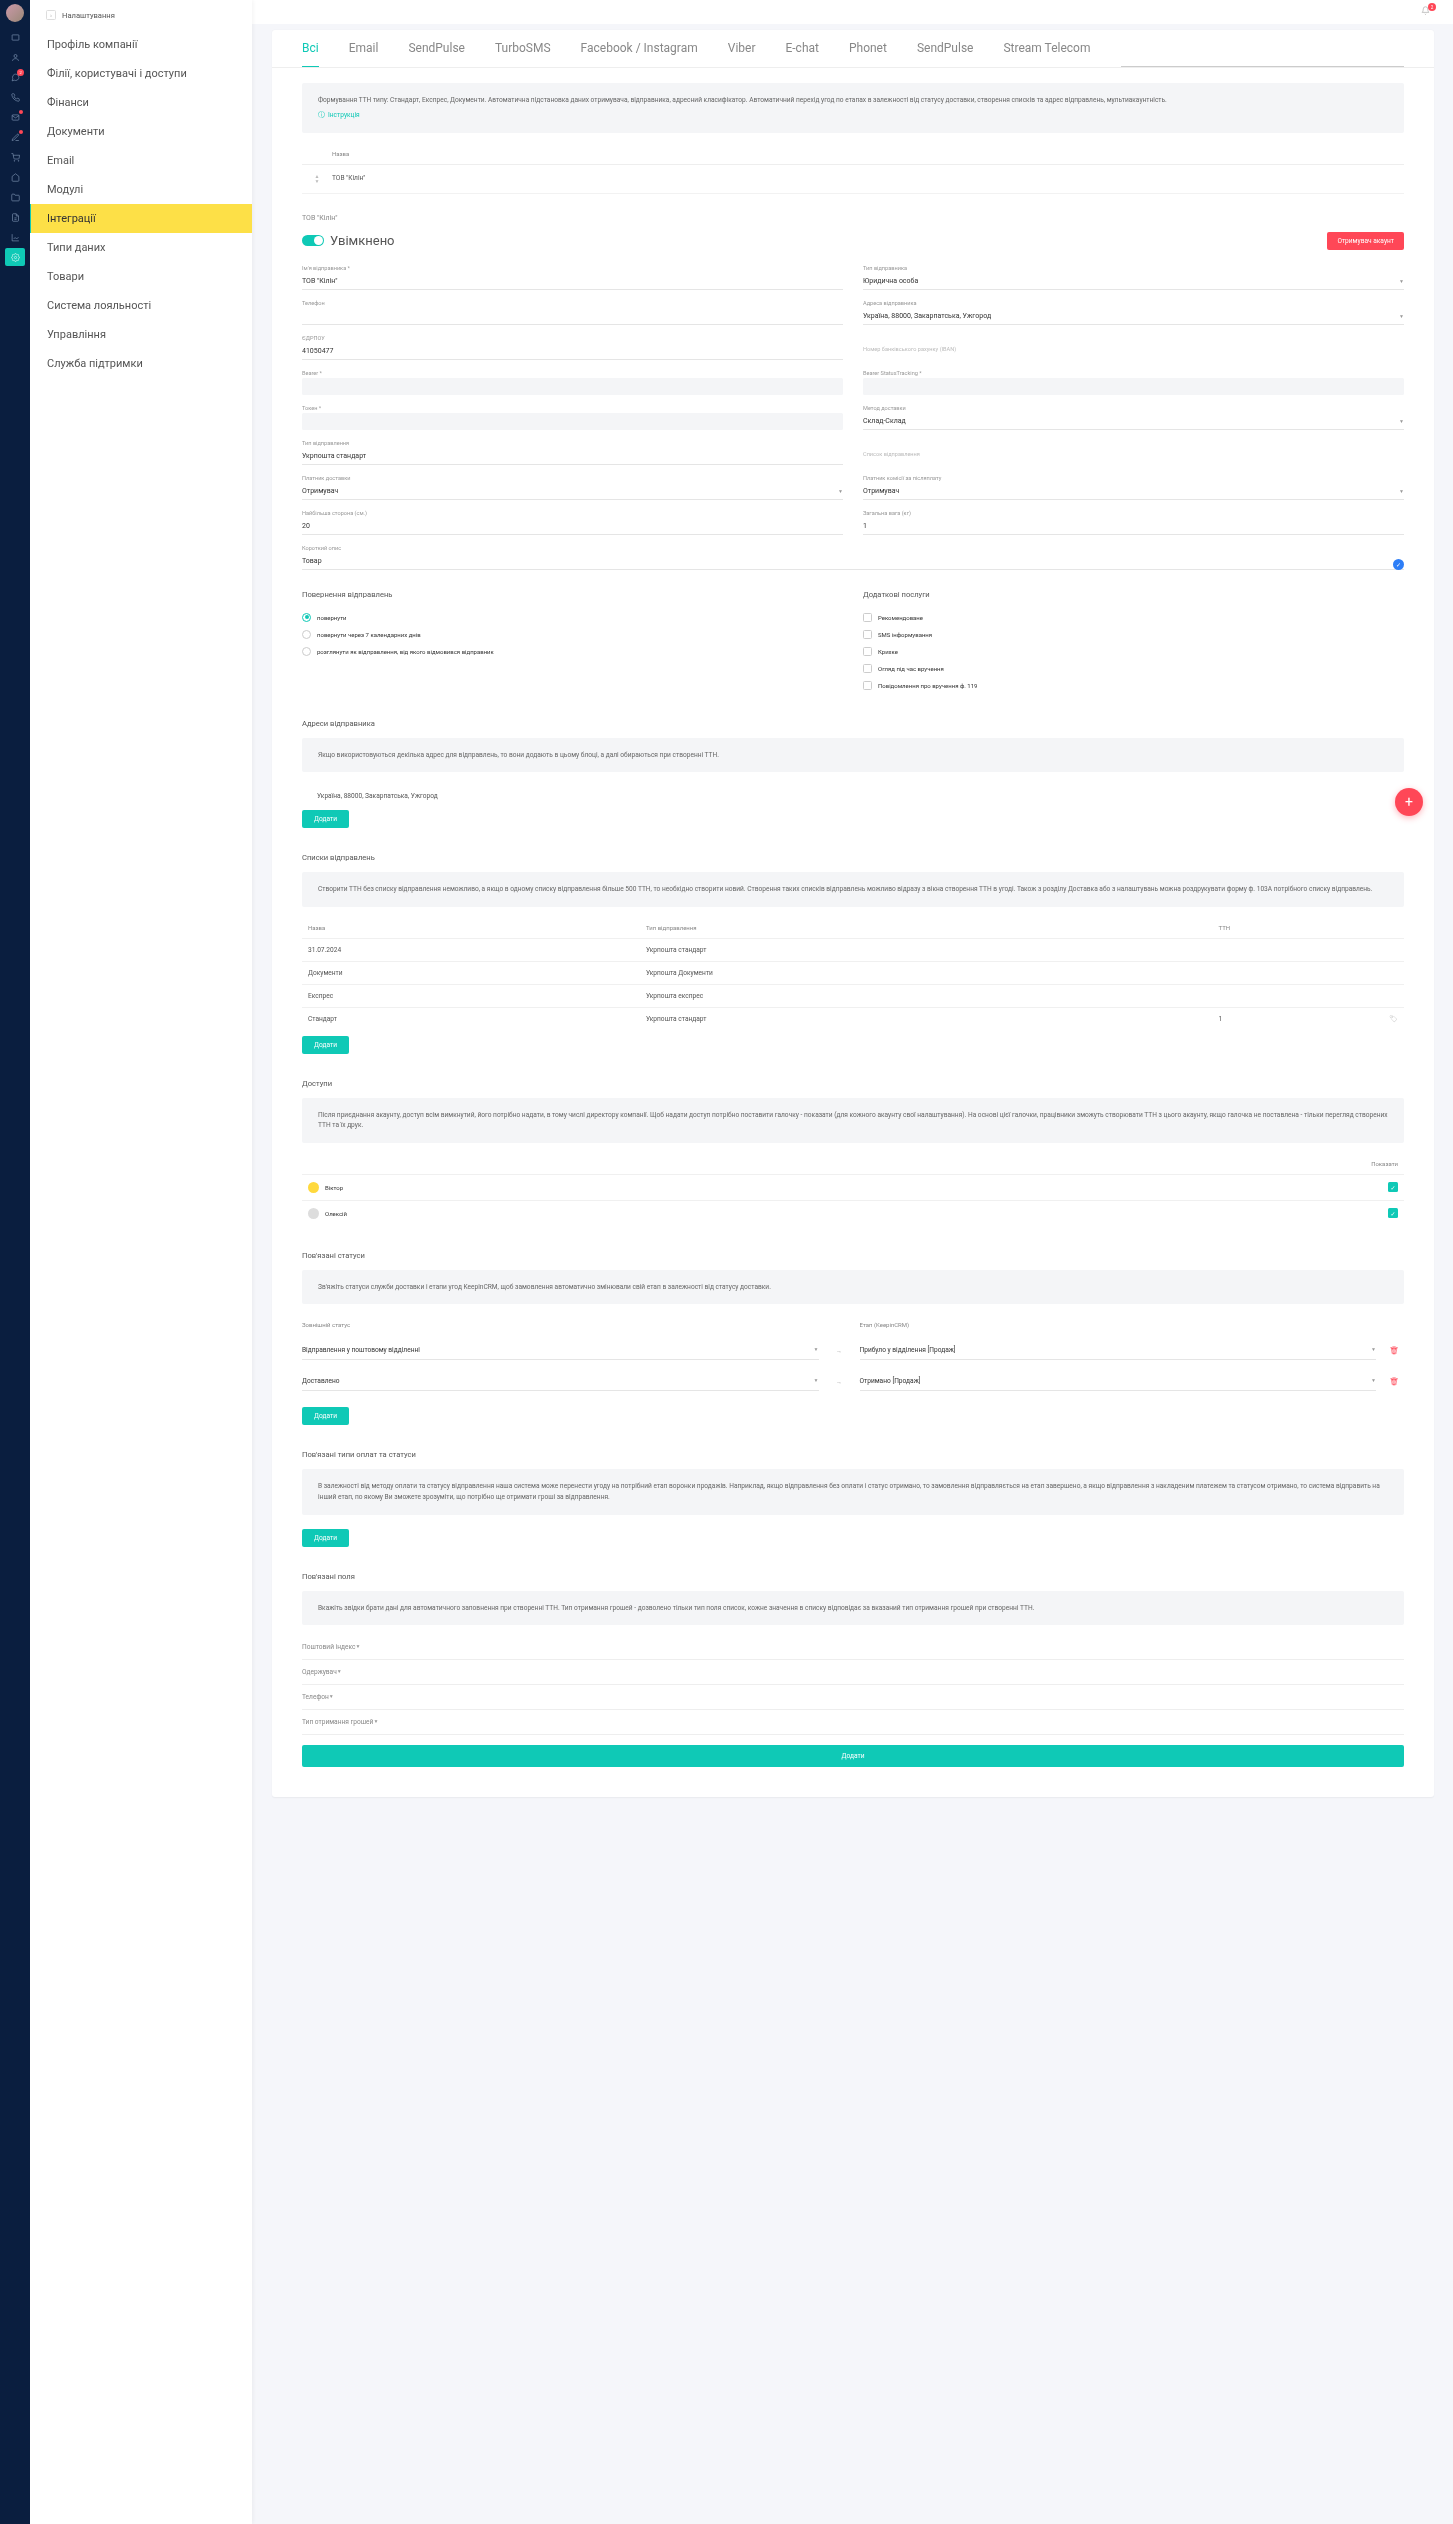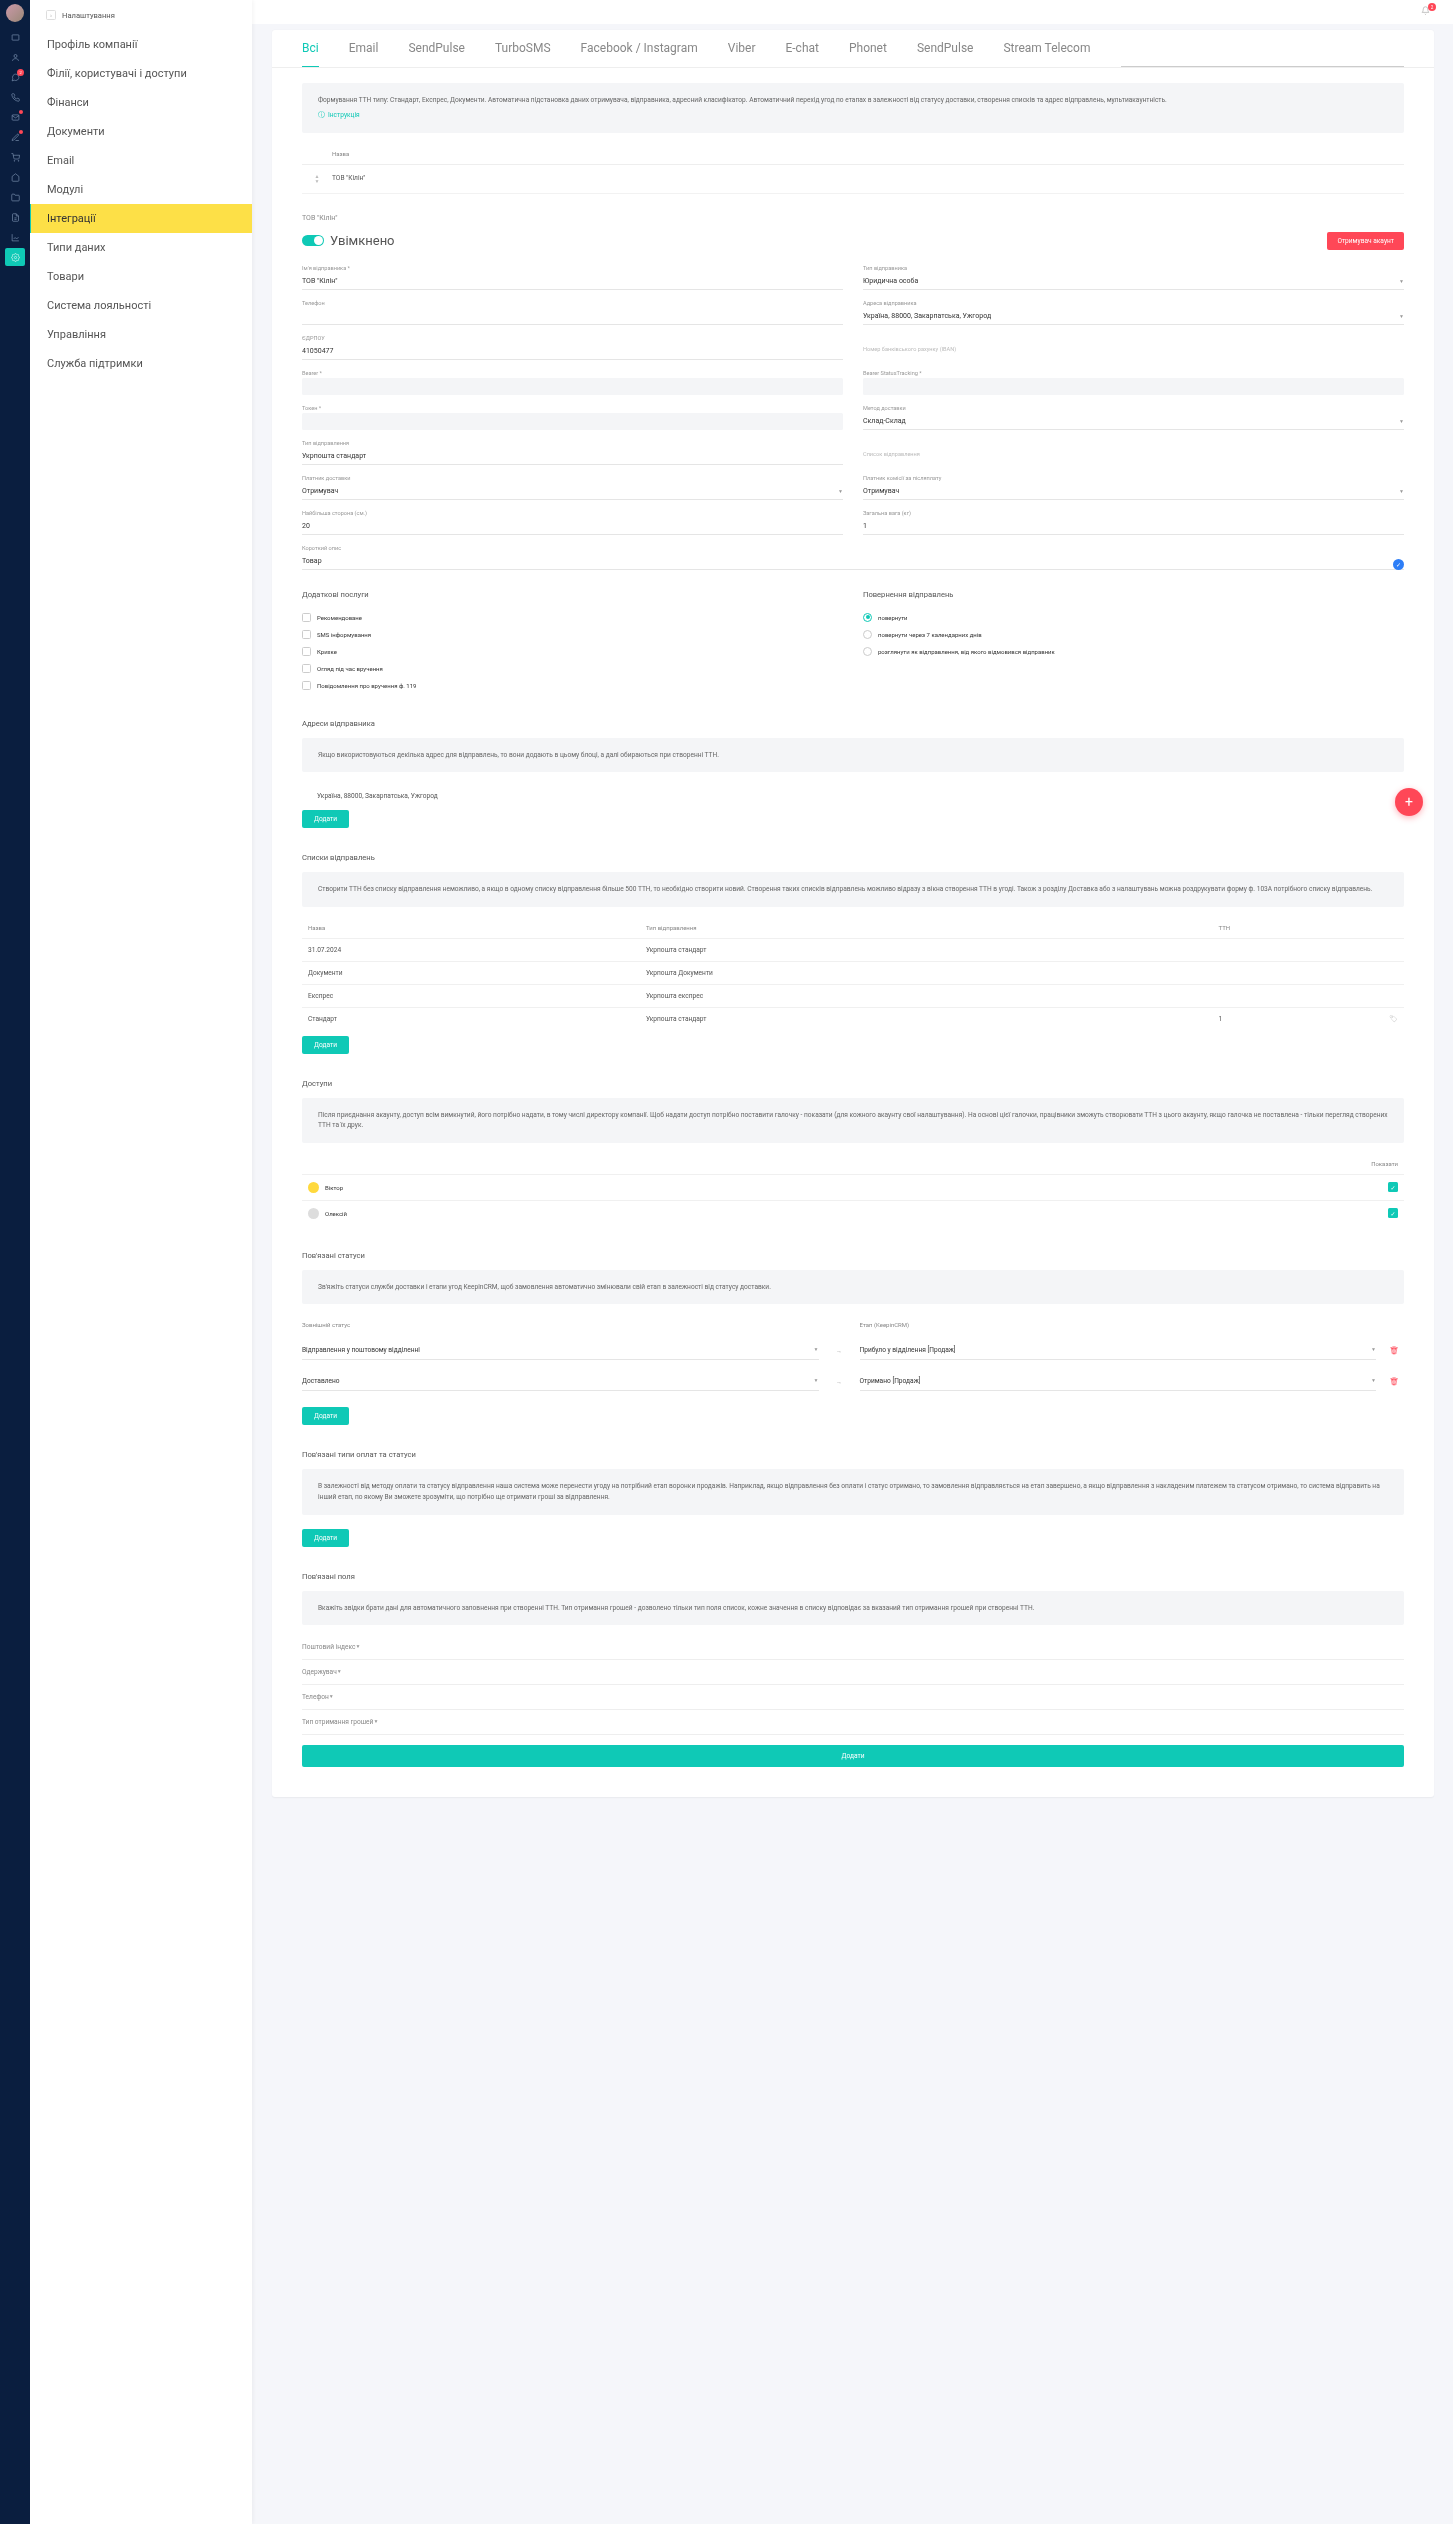--- a/index.html
+++ b/index.html
@@ -325,20 +325,37 @@
             <label>Короткий опис</label>
             <div class="val">
               <span>Товар</span>
             </div>
             <div class="round-check">✓</div>
           </div>
       </div>
 
       <div class="grid2" style="margin-top:15px">
         <div>
+          <div class="section-title" style="margin-top:5px">Повернення відправлень</div>
+          <div id="returns">
+              <div class="radio-row checked">
+                <span class="circ"></span>
+                <span>повернути</span>
+              </div>
+              <div class="radio-row">
+                <span class="circ"></span>
+                <span>повернути через 7 календарних днів</span>
+              </div>
+              <div class="radio-row">
+                <span class="circ"></span>
+                <span>розглянути як відправлення, від якого відмовився відправник</span>
+              </div>
+            </div>
+        </div>
+        <div>
           <div class="section-title" style="margin-top:5px">Додаткові послуги</div>
           <div id="extras">
               <div class="check-row">
                 <span class="box"></span>
                 <span>Рекомендоване</span>
               </div>
               <div class="check-row">
                 <span class="box"></span>
                 <span>SMS інформування</span>
               </div>
@@ -346,37 +363,20 @@
                 <span class="box"></span>
                 <span>Крихке</span>
               </div>
               <div class="check-row">
                 <span class="box"></span>
                 <span>Огляд під час вручення</span>
               </div>
               <div class="check-row">
                 <span class="box"></span>
                 <span>Повідомлення про вручення ф. 119</span>
-              </div>
-            </div>
-        </div>
-        <div>
-          <div class="section-title" style="margin-top:5px">Повернення відправлень</div>
-          <div id="returns">
-              <div class="radio-row checked">
-                <span class="circ"></span>
-                <span>повернути</span>
-              </div>
-              <div class="radio-row">
-                <span class="circ"></span>
-                <span>повернути через 7 календарних днів</span>
-              </div>
-              <div class="radio-row">
-                <span class="circ"></span>
-                <span>розглянути як відправлення, від якого відмовився відправник</span>
               </div>
             </div>
         </div>
       </div>
 
       <div class="section-title">Адреси відправника</div>
       <div class="info-box">Якщо використовуються декілька адрес для відправлень, то вони додають в цьому блоці, а далі обираються при створенні ТТН.</div>
       <div id="addrs">
           <div class="addr-item">Україна, 88000, Закарпатська, Ужгород</div>
         </div>

